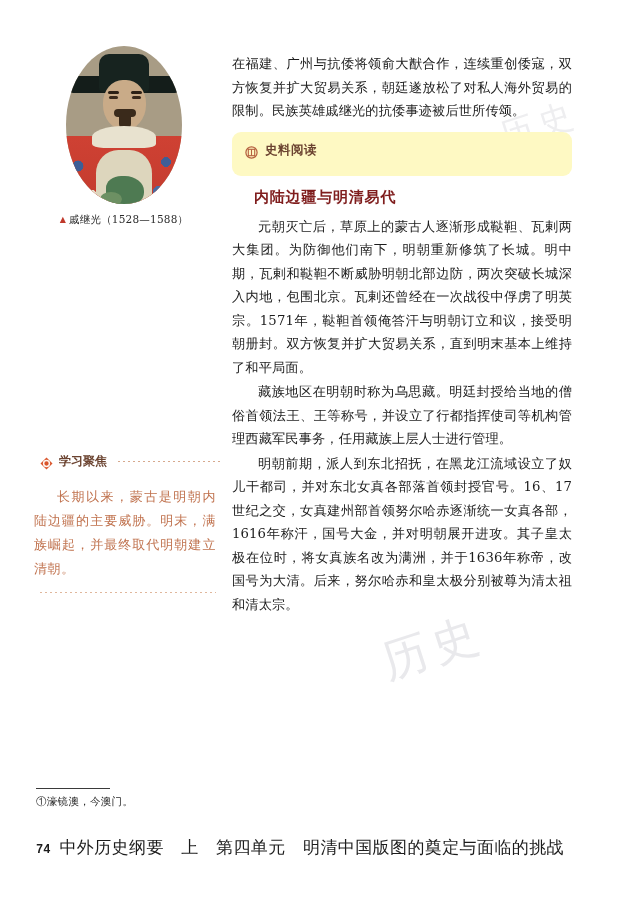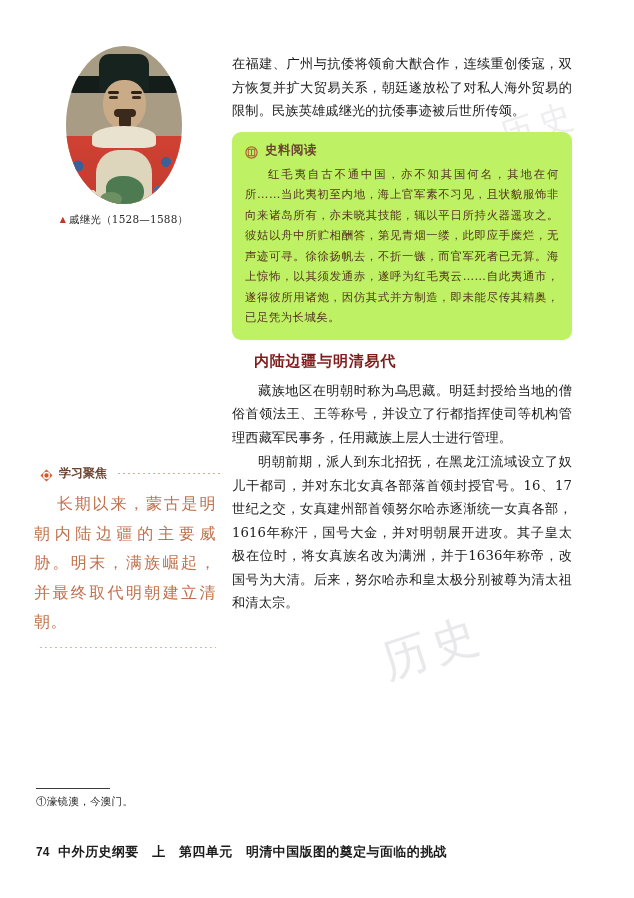--- a/index.html
+++ b/index.html
@@ -199,21 +199,21 @@
     color: #c0392b;
     font-size: 8px;
     margin-right: 3px;
     vertical-align: 1px;
   }
 
   
   .focus-box {
     position: absolute;
     left: 26px;
-    top: 465px;
+    top: 453px;
     width: 196px;
     z-index: 2;
   }
   .focus-head {
     display: flex;
     align-items: center;
     gap: 6px;
     padding-left: 14px;
   }
   .focus-icon {
@@ -231,24 +231,24 @@
   }
   .focus-rule {
     flex: 1 1 auto;
     height: 1px;
     margin-left: 5px;
     background-image: linear-gradient(to right, #d6a98e 0 2px, transparent 2px 5px);
     background-size: 5px 1px;
     background-repeat: repeat-x;
   }
   .focus-body {
-    margin-top: 7px;
+    margin-top: 16px;
     padding: 0 6px 8px 8px;
-    font-family: Liberation Serif, serif;
-    font-size: 16px;
+    font-family: Liberation Mono, monospace;
+    font-size: 13px;
     line-height: 1.85;
     color: #c0724e;
     text-align: justify;
     text-indent: 23px;
     letter-spacing: 0.6px;
   }
   .focus-foot-rule {
     height: 1px;
     margin: 2px 6px 0 14px;
     background-image: linear-gradient(to right, #e0b79c 0 2px, transparent 2px 5px);
@@ -278,21 +278,21 @@
   .body-p.no-indent { text-indent: 0; }
   .sup-note {
     font-size: 8.5px;
     vertical-align: super;
     line-height: 0;
   }
 
   
   .source-box {
     margin: 9px 0 10px 0;
-    background: #bef264;
+    background: #fef9c3;
     border-radius: 9px;
     padding: 10px 13px 12px 13px;
   }
   .source-head {
     display: flex;
     align-items: center;
     gap: 7px;
     margin-bottom: 5px;
   }
   .source-icon {
@@ -351,32 +351,31 @@
   .page-footer {
     position: absolute;
     left: 36px;
     top: 836px;
     display: flex;
     align-items: baseline;
     gap: 9px;
     z-index: 2;
   }
   .footer-pageno {
-    font-family: Liberation Sans, sans-serif;
+    font-family: Liberation Mono, monospace;
     font-size: 12px;
     font-weight: bold;
     color: #1c1c1c;
   }
   .footer-title {
     font-family: "DejaVu Serif", "Liberation Serif", serif;
-    font-size: 13px;
+    font-size: 17px;
     color: #1c1c1c;
-    font-weight: bold;
+    font-weight: normal;
     letter-spacing: 0.4px;
-    margin-top: 7px;
   }
 </style>
 </head>
 <body>
 
 <div class="page">
 
   <div class="watermark">历史</div>
   <div class="watermark wm2">历史</div>
 
@@ -431,25 +430,25 @@
       <div class="source-head">
         <span class="source-icon">
           <svg width="13" height="13" viewBox="0 0 13 13">
             <circle cx="6.5" cy="6.5" r="5.6" fill="none" stroke="#b5603f" stroke-width="1.25"></circle>
             <rect x="3.3" y="3.3" width="6.4" height="6.4" fill="none" stroke="#b5603f" stroke-width="1.1"></rect>
             <line x1="6.5" y1="3.3" x2="6.5" y2="9.7" stroke="#b5603f" stroke-width="1.1"></line>
           </svg>
         </span>
         <span class="source-title">史料阅读</span>
       </div>
-      <p class="source-p">红毛夷自古不通中国，亦不知其国何名，其地在何所……当此夷初至内地，海上官军素不习见，且状貌服饰非向来诸岛所有，亦未晓其技能，辄以平日所持火器遥攻之。彼姑以舟中所贮相酬答，第见青烟一缕，此即应手糜烂，无声迹可寻。徐徐扬帆去，不折一镞，而官军死者已无算。海上惊怖，以其须发通赤，遂呼为红毛夷云……自此夷通市，遂得彼所用诸炮，因仿其式并方制造，即未能尽传其精奥，已足凭为长城矣。</p>
     </div>
 
     <h2 class="section-heading">内陆边疆与明清易代</h2>
 
+    <p class="body-p">元朝灭亡后，草原上的蒙古人逐渐形成鞑靼、瓦剌两大集团。为防御他们南下，明朝重新修筑了长城。明中期，瓦剌和鞑靼不断威胁明朝北部边防，两次突破长城深入内地，包围北京。瓦剌还曾经在一次战役中俘虏了明英宗。1571年，鞑靼首领俺答汗与明朝订立和议，接受明朝册封。双方恢复并扩大贸易关系，直到明末基本上维持了和平局面。</p>
     <p class="body-p">藏族地区在明朝时称为乌思藏。明廷封授给当地的僧俗首领法王、王等称号，并设立了行都指挥使司等机构管理西藏军民事务，任用藏族上层人士进行管理。</p>
     <p class="body-p">明朝前期，派人到东北招抚，在黑龙江流域设立了奴儿干都司，并对东北女真各部落首领封授官号。16、17世纪之交，女真建州部首领努尔哈赤逐渐统一女真各部，1616年称汗，国号大金，并对明朝展开进攻。其子皇太极在位时，将女真族名改为满洲，并于1636年称帝，改国号为大清。后来，努尔哈赤和皇太极分别被尊为清太祖和清太宗。</p>
 
   </div>
 
   <div class="footnote">
     <div class="footnote-rule"></div>
     <div class="footnote-text">①濠镜澳，今澳门。</div>
   </div>
 

